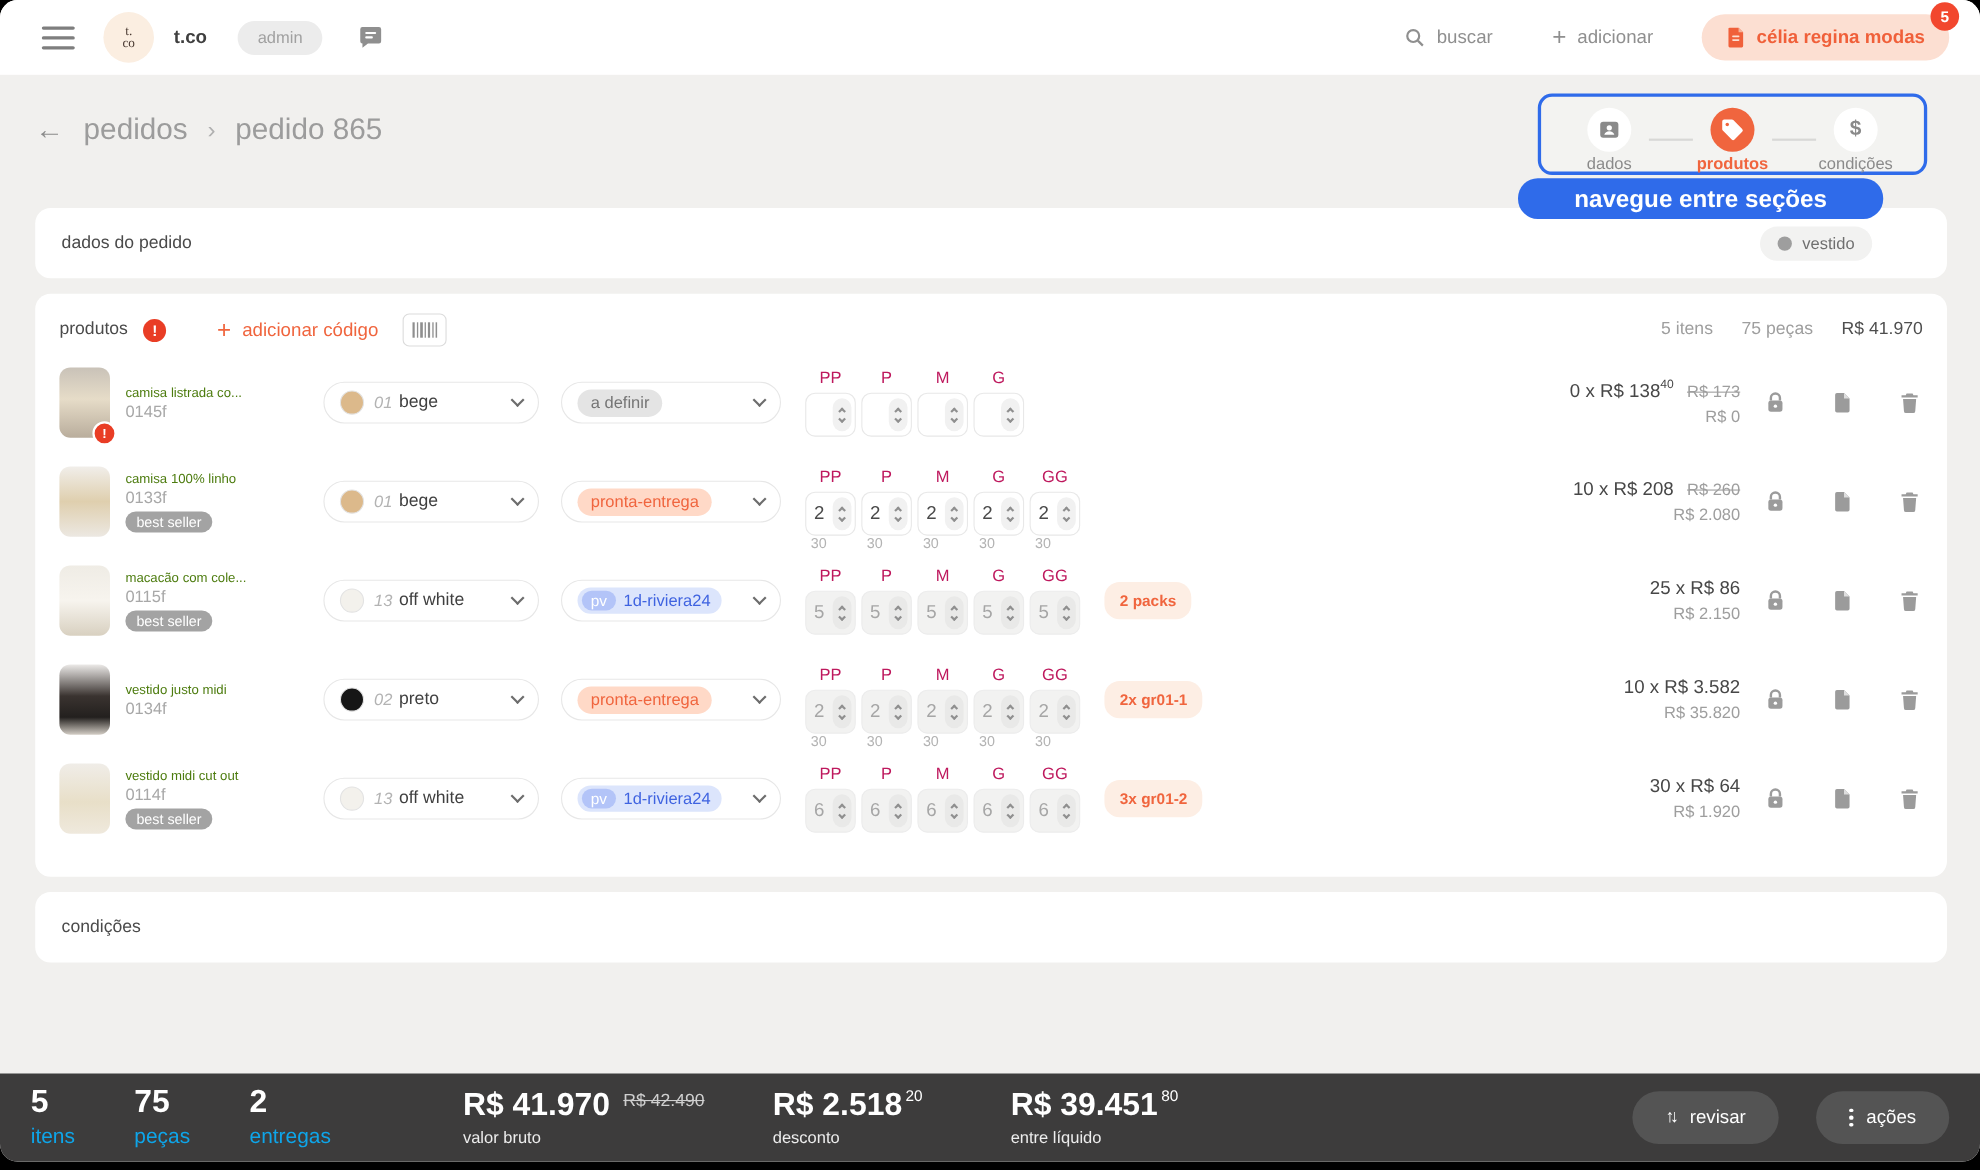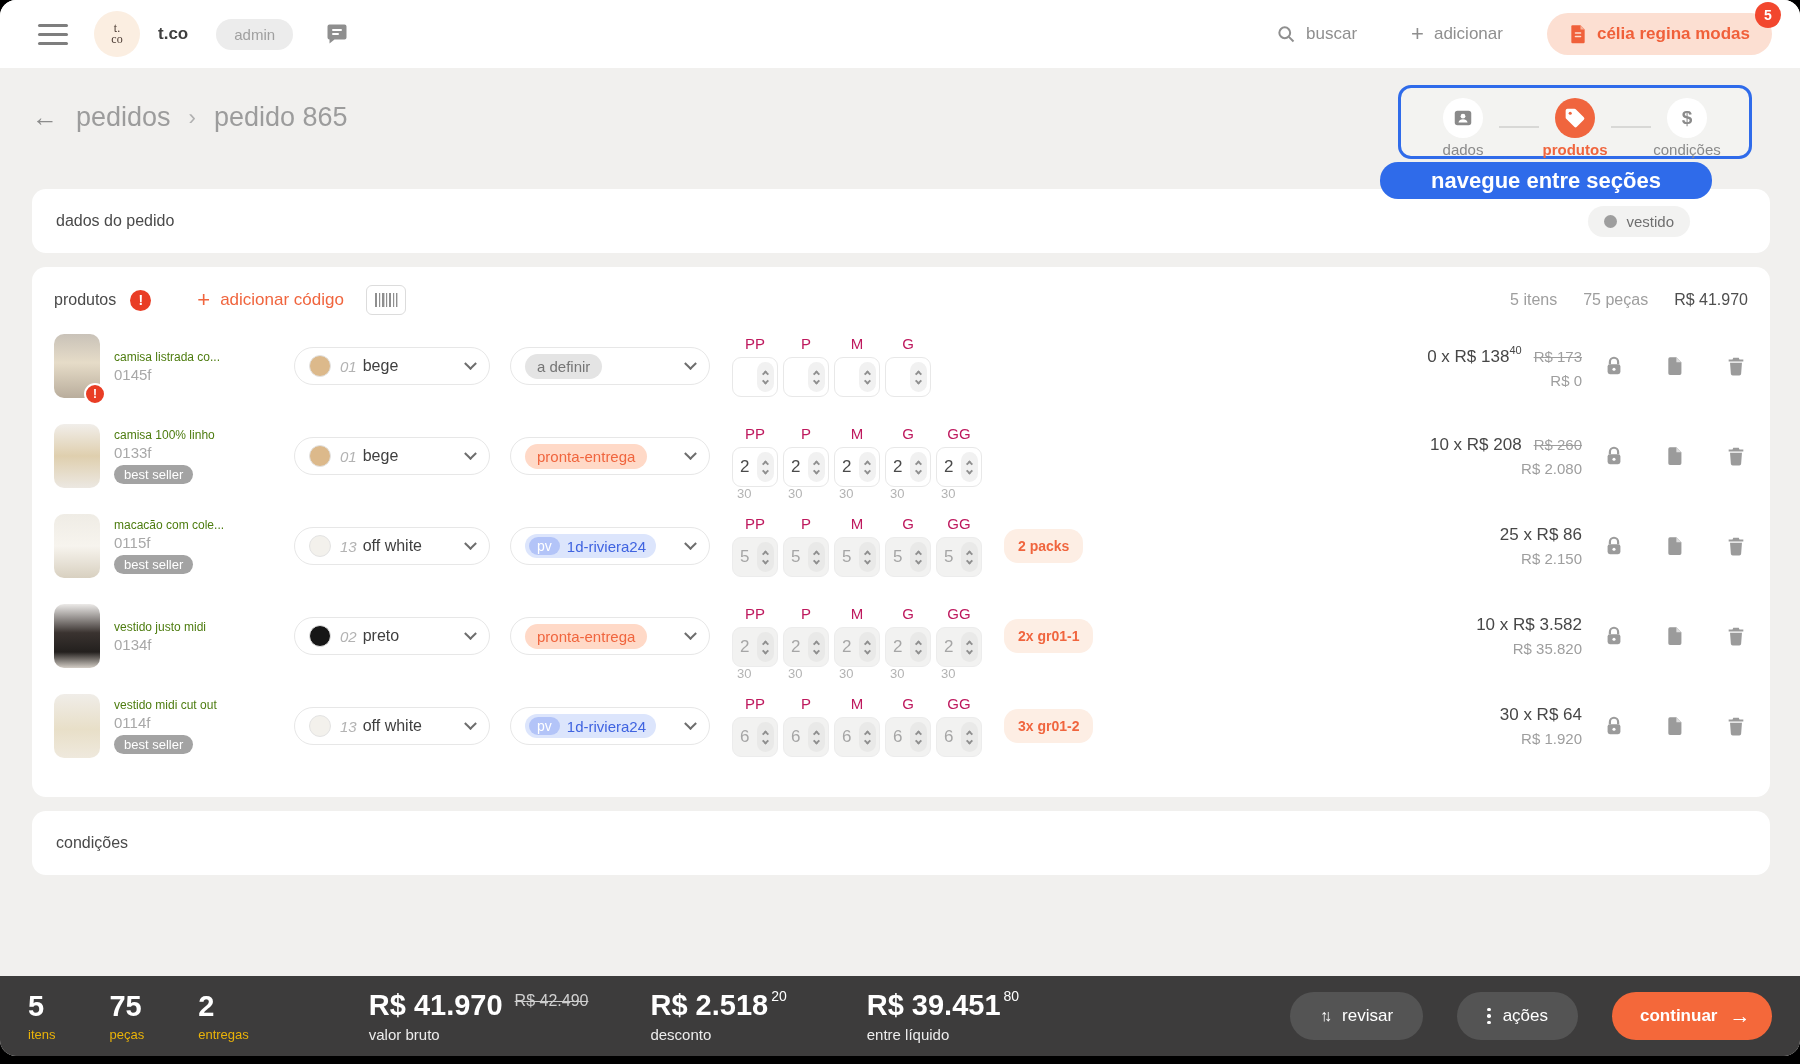--- a/index.html
+++ b/index.html
@@ -34,21 +34,21 @@
   .step-circle { width:40px; height:40px; border-radius:50%; background:#fff; display:flex; align-items:center; justify-content:center; color:#8a8a8a; }
   .step-label { margin-top:3px; font-size:15px; color:#8a8a8a; }
   .step.active .step-circle { background:#f0653e; color:#fff; }
   .step.active .step-label { color:#f0653e; font-weight:700; }
   .step-connector { height:2px; width:40px; background:#d8d8d6; margin-top:28px; flex:0 0 auto; }
   .dollar-glyph { font-size:19px; font-weight:700; }
   .tooltip { position:absolute; top:94px; right:88px; width:332px; height:37px; background:#2f6bea; border-radius:18px; color:#fff; font-size:22px; font-weight:700; display:flex; align-items:center; justify-content:center; z-index:6; }
 
   
   .card { background:#fff; border-radius:14px; }
-  .dados-card { margin-top:56px; height:64px; display:flex; align-items:center; padding:0 36px 0 24px; }
+  .dados-card { margin-top:56px; height:64px; display:flex; align-items:center; padding:0 24px 0 24px; }
   .card-title { font-size:16px; color:#4a4a4a; }
   .status-pill { margin-left:auto; margin-right:44px; display:flex; align-items:center; gap:9px; background:#f2f2f1; border-radius:17px; padding:7px 16px; }
   .status-dot { width:13px; height:13px; border-radius:50%; background:#9e9e9e; }
   .status-label { font-size:15px; color:#6f6f6f; }
 
   .produtos-card { margin-top:14px; padding:18px 22px 26px; }
   .prod-header { display:flex; align-items:center; }
   .alert-circle { width:21px; height:21px; border-radius:50%; background:#e93d25; color:#fff; font-size:14px; font-weight:700; display:flex; align-items:center; justify-content:center; margin-left:14px; }
   .add-code { margin-left:46px; display:flex; align-items:center; gap:10px; color:#f0653e; font-size:17px; cursor:pointer; }
   .add-code .plus { font-size:22px; }
@@ -105,21 +105,21 @@
 
   .row-icons { width:146px; margin-left:20px; display:flex; align-items:center; justify-content:space-between; flex:0 0 auto; }
   .icon-btn { width:24px; height:24px; cursor:pointer; display:flex; align-items:center; justify-content:center; }
 
   .condicoes-card { margin-top:14px; height:64px; display:flex; align-items:center; padding:0 24px; }
 
   
   .bottombar { flex:0 0 auto; height:80px; background:#3d3c3c; border-radius:0 0 14px 14px; display:flex; align-items:center; padding:0 28px; color:#fff; }
   .stat { margin-right:54px; }
   .stat-value { font-size:29px; font-weight:600; line-height:30px; }
-  .stat-label { font-size:13px; color:#eab308; margin-top:6px; }
+  .stat-label { font-size:19px; color:#0ea5e9; margin-top:6px; }
   .total-group { display:flex; flex-direction:column; }
   .tg-bruto { margin-left:66px; }
   .tg-desc { margin-left:62px; }
   .tg-liq { margin-left:80px; }
   .total-line { display:flex; align-items:flex-start; }
   .total-value { font-size:29px; font-weight:600; line-height:30px; }
   .total-old { font-size:16px; color:#cfcfcf; text-decoration:line-through; margin-left:12px; margin-top:2px; }
   .total-sup { font-size:14px; margin-left:3px; margin-top:-2px; }
   .total-label { font-size:15px; color:#ededed; margin-top:6px; }
   .fbuttons { margin-left:auto; display:flex; align-items:center; gap:34px; }
@@ -808,19 +808,15 @@
         <span>revisar</span>
       </button>
       <button class="fbtn dark">
         <span class="kebab">
             <i></i>
             <i></i>
             <i></i>
           </span>
         <span>ações</span>
       </button>
-      <button class="fbtn primary">
-        <span>continuar</span>
-        <span class="arrow-right">→</span>
-      </button>
     </div>
   </footer>
 </div>
 
 </body></html>

